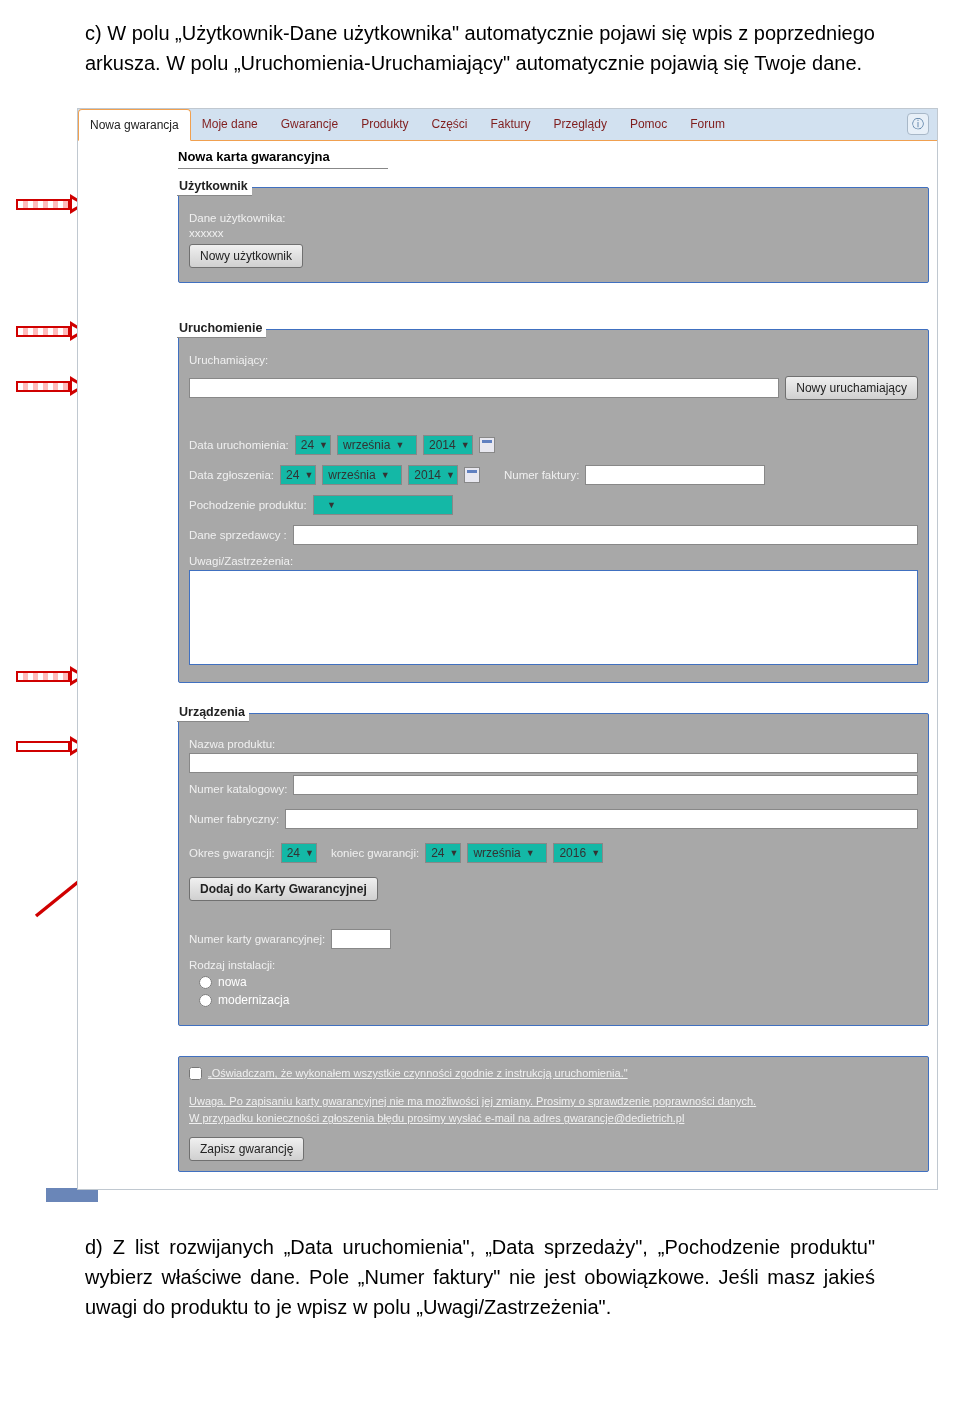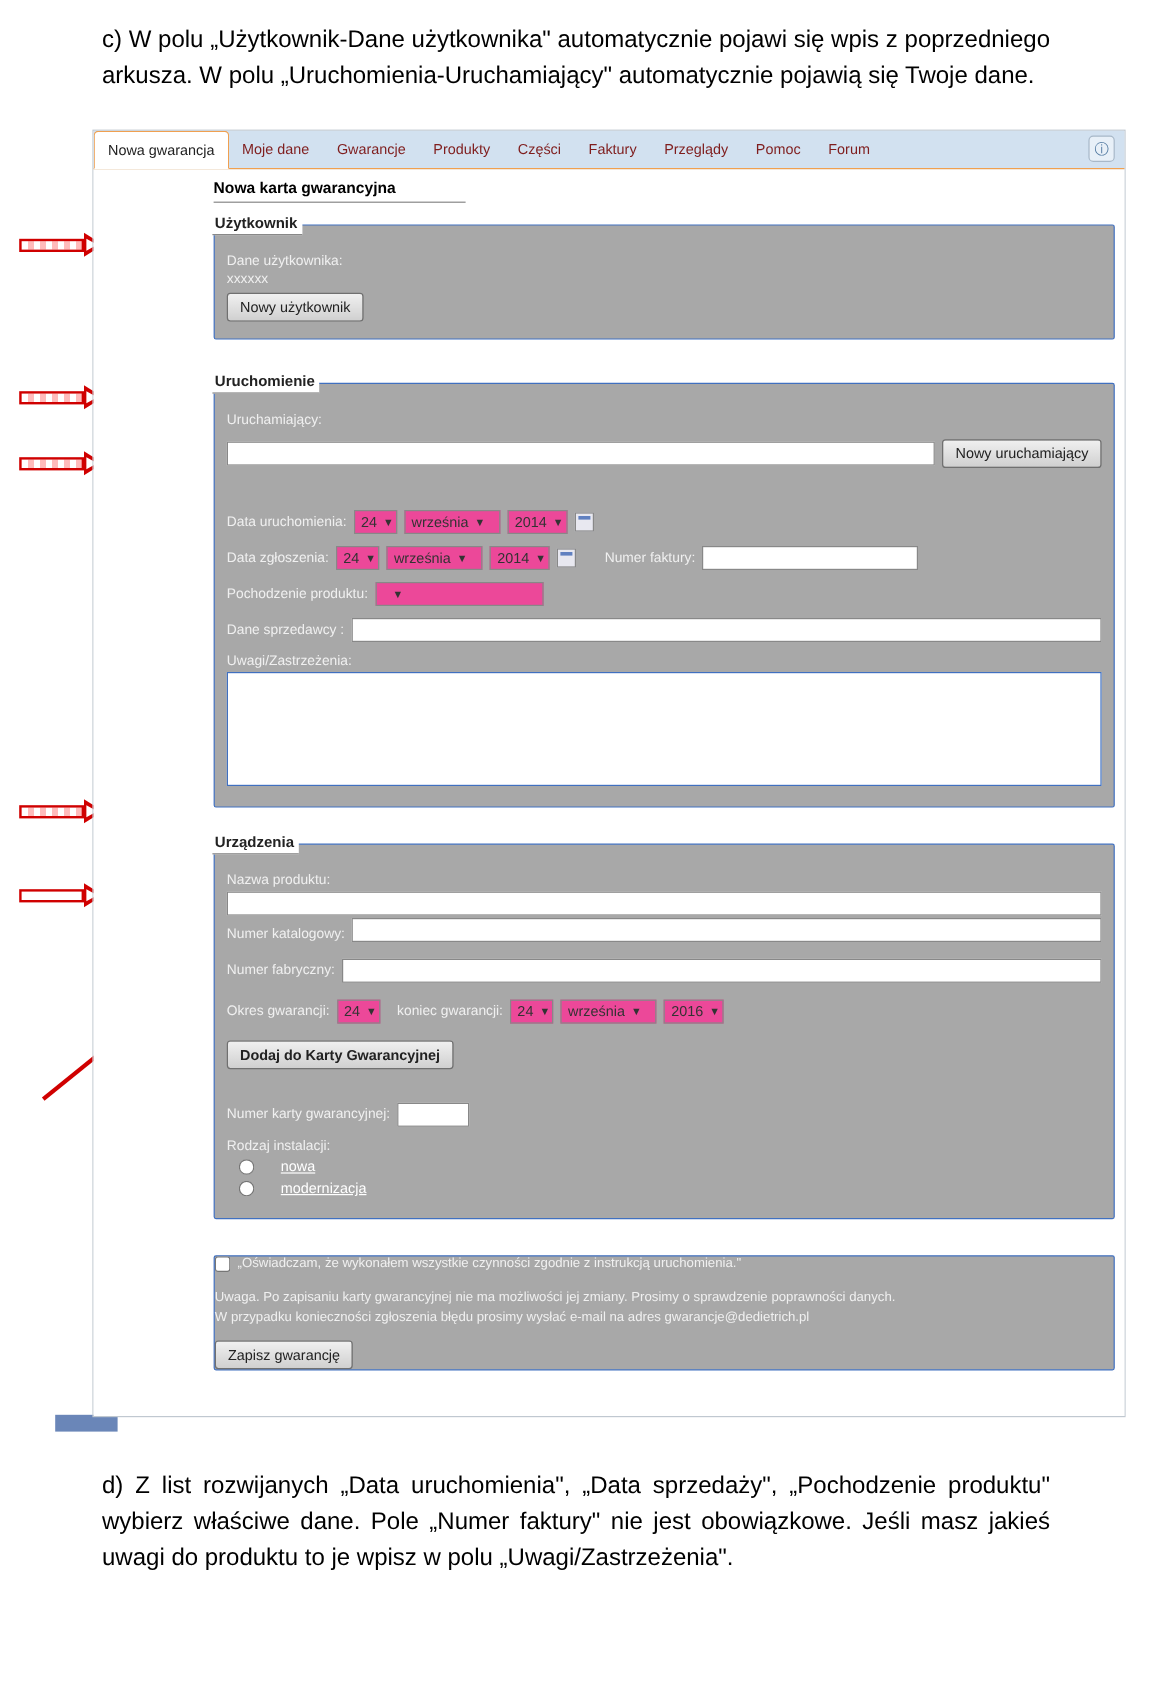--- a/index.html
+++ b/index.html
@@ -121,21 +121,21 @@
     border-radius: 3px;
     padding: 3px 10px;
     font-size: 12px;
     color: #222;
     cursor: pointer;
     height: 24px;
   }
   .dropdown {
     display: inline-flex;
     align-items: center;
-    background: #ec4899;
+    background: #14b8a6;
     border: 1px solid #888;
     height: 20px;
     padding: 0 2px 0 5px;
     font-size: 12px;
     color: #333;
   }
   .dropdown .caret {
     margin-left: 5px;
     font-size: 9px;
     color: #333;
@@ -147,31 +147,32 @@
     margin: 10px 0;
     flex-wrap: wrap;
   }
   .row .lbl {
     color: #f0f0f0;
     font-size: 11.5px;
   }
   .radio-row {
     display: flex;
     align-items: center;
-    gap: 22px;
+    gap: 6px;
     margin: 4px 0 4px 10px;
-    text-decoration: underline;
   }
   .declaration-box {
     background: #a8a8a8;
     border: 1px solid #4070c0;
     border-radius: 2px;
-    margin-bottom: 24px;
+    padding: 10px;
+    margin-bottom: 3px;
     font-size: 11px;
     color: #f0f0f0;
+    text-decoration: underline;
   }
   .declaration-box .check-row {
     display: flex;
     align-items: flex-start;
     gap: 6px;
     margin-bottom: 14px;
   }
   .declaration-box .note {
     font-size: 11px;
     line-height: 1.4;
@@ -320,21 +321,21 @@
       <div class="tab">Faktury</div>
       <div class="tab">Przeglądy</div>
       <div class="tab">Pomoc</div>
       <div class="tab">Forum</div>
       <div class="right-icon">ⓘ</div>
     </div>
 
     <div class="app-content">
       <div class="page-title">Nowa karta gwarancyjna</div>
 
-      <div class="panel" style="margin-bottom:36px;">
+      <div class="panel" style="margin-bottom:46px;">
         <div class="panel-heading">Użytkownik</div>
         <div style="height:4px;"></div>
         <span class="label">Dane użytkownika:</span>
         <div style="color:#f0f0f0;font-size:11.5px;margin-bottom:5px;">xxxxxx</div>
         <button class="btn">Nowy użytkownik</button>
       </div>
 
       <div class="panel">
         <div class="panel-heading">Uruchomienie</div>
         <div style="height:4px;"></div>

